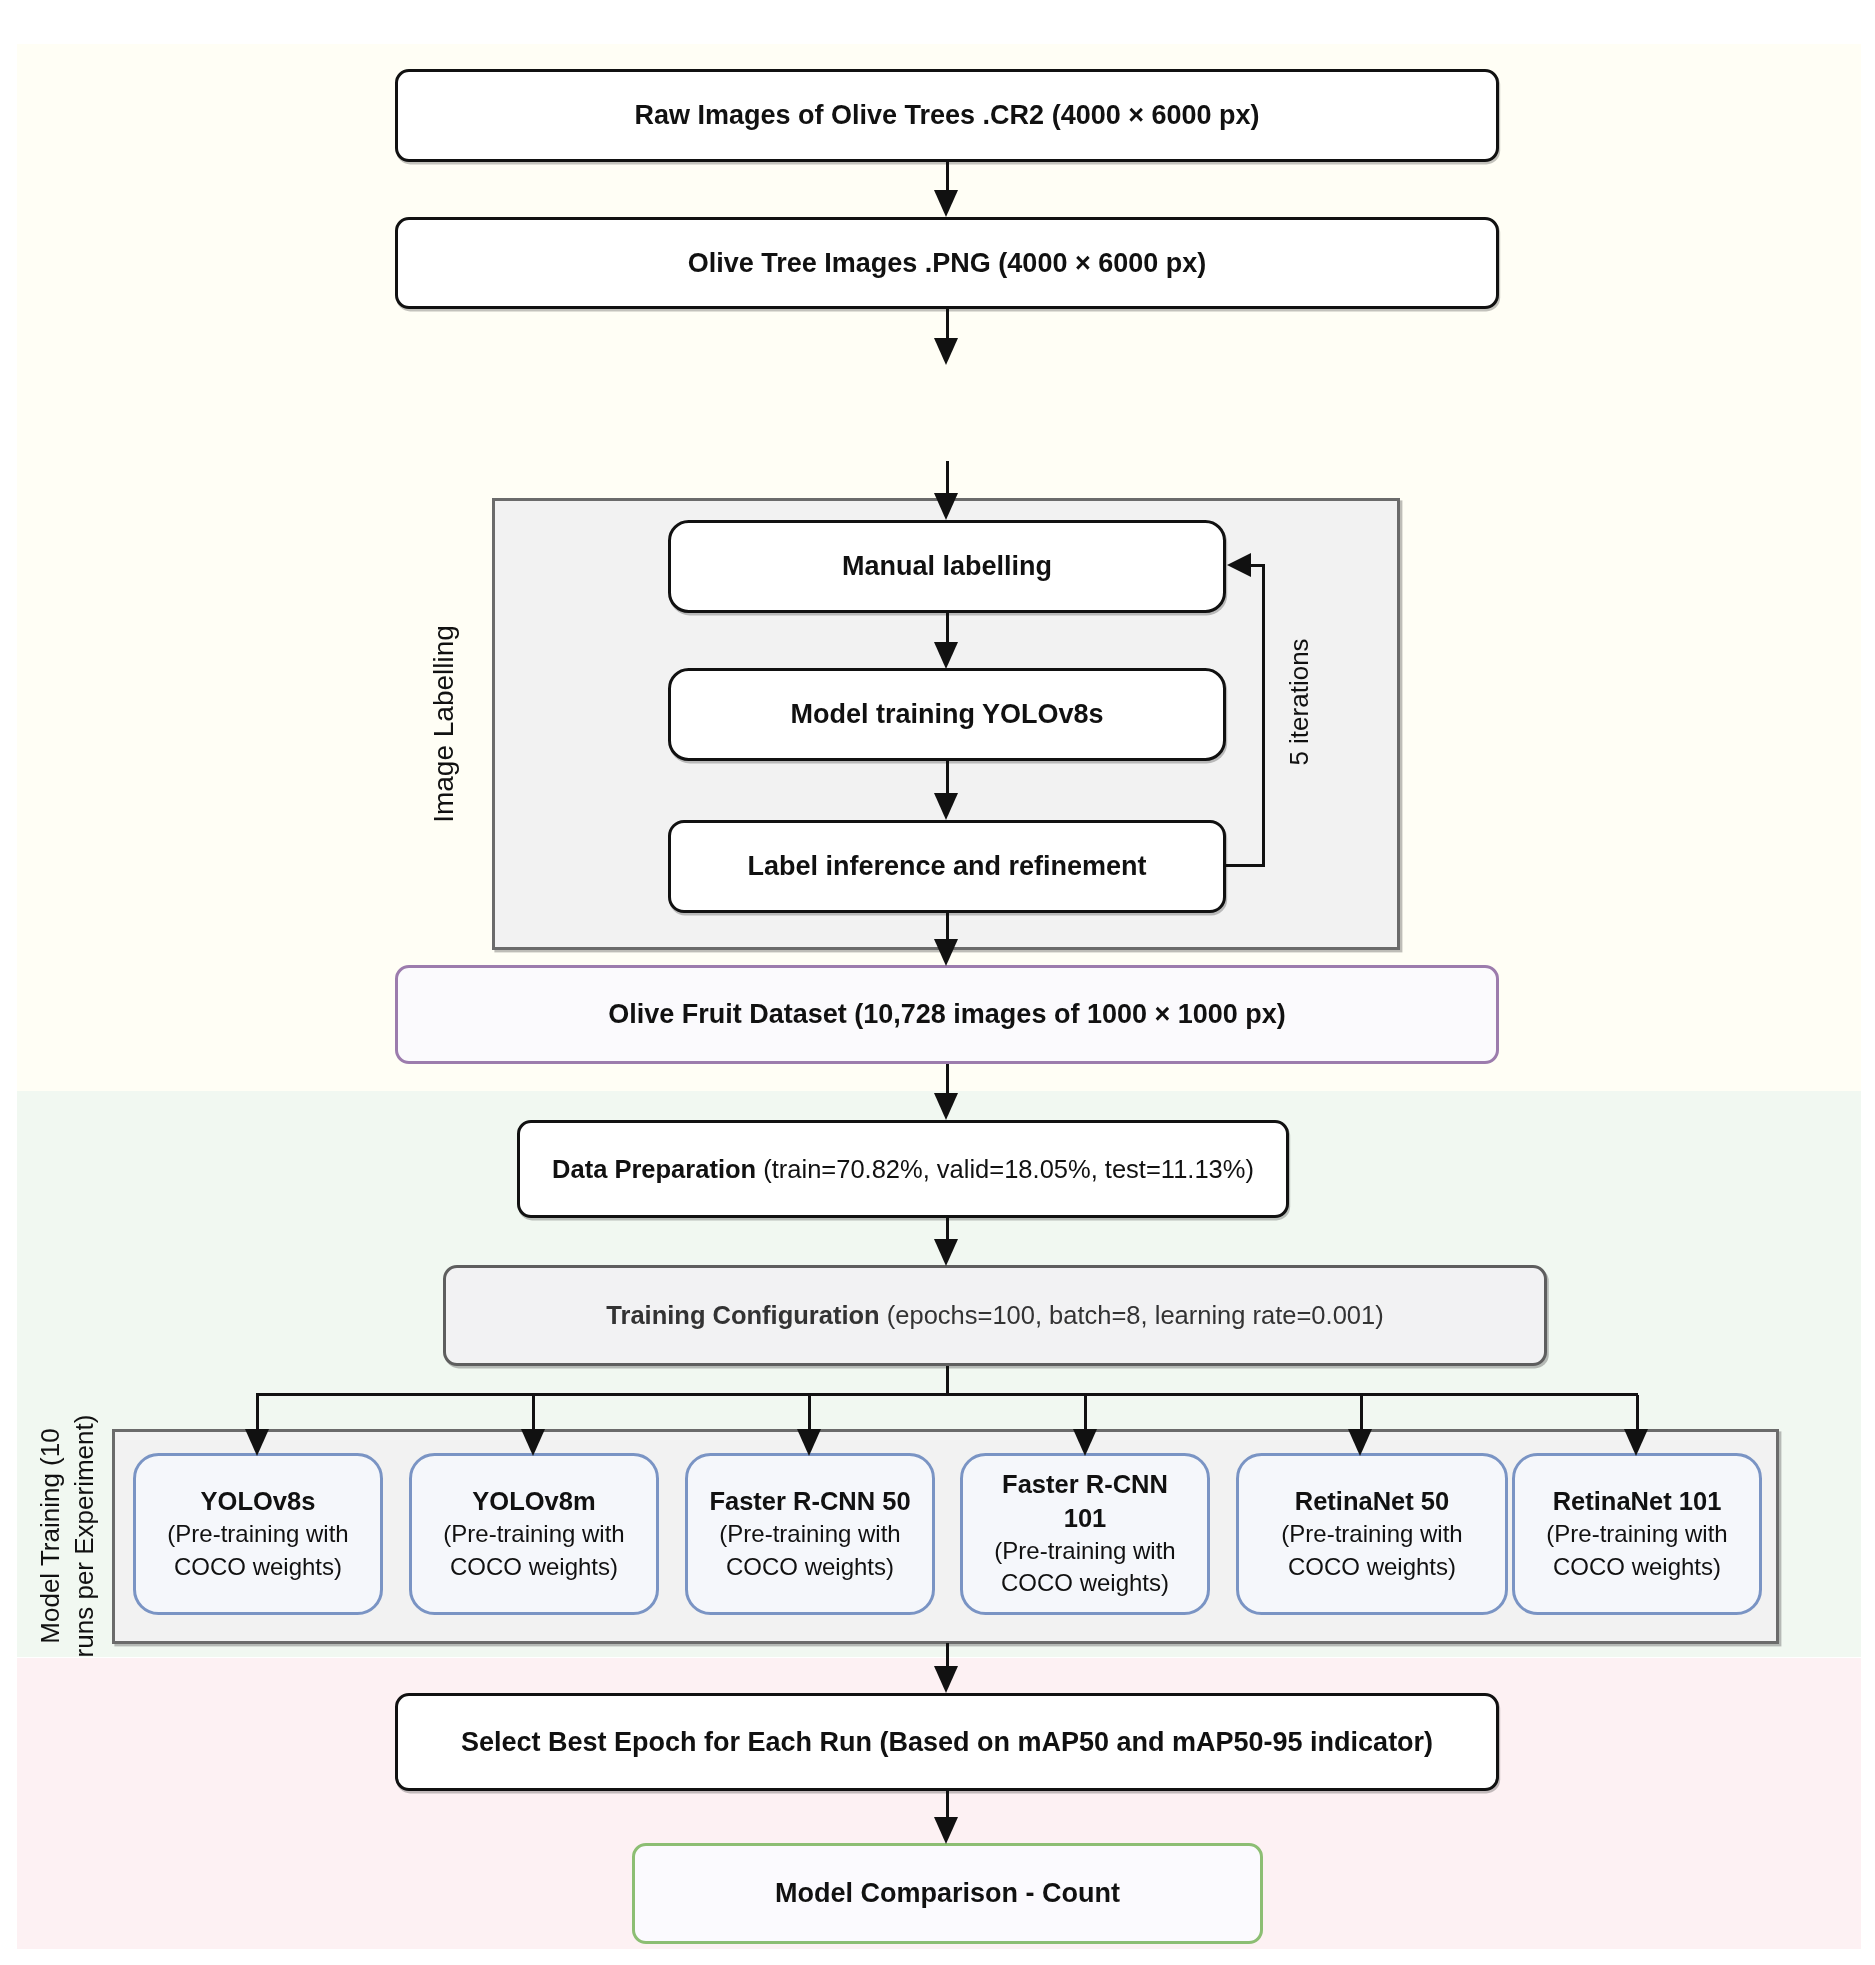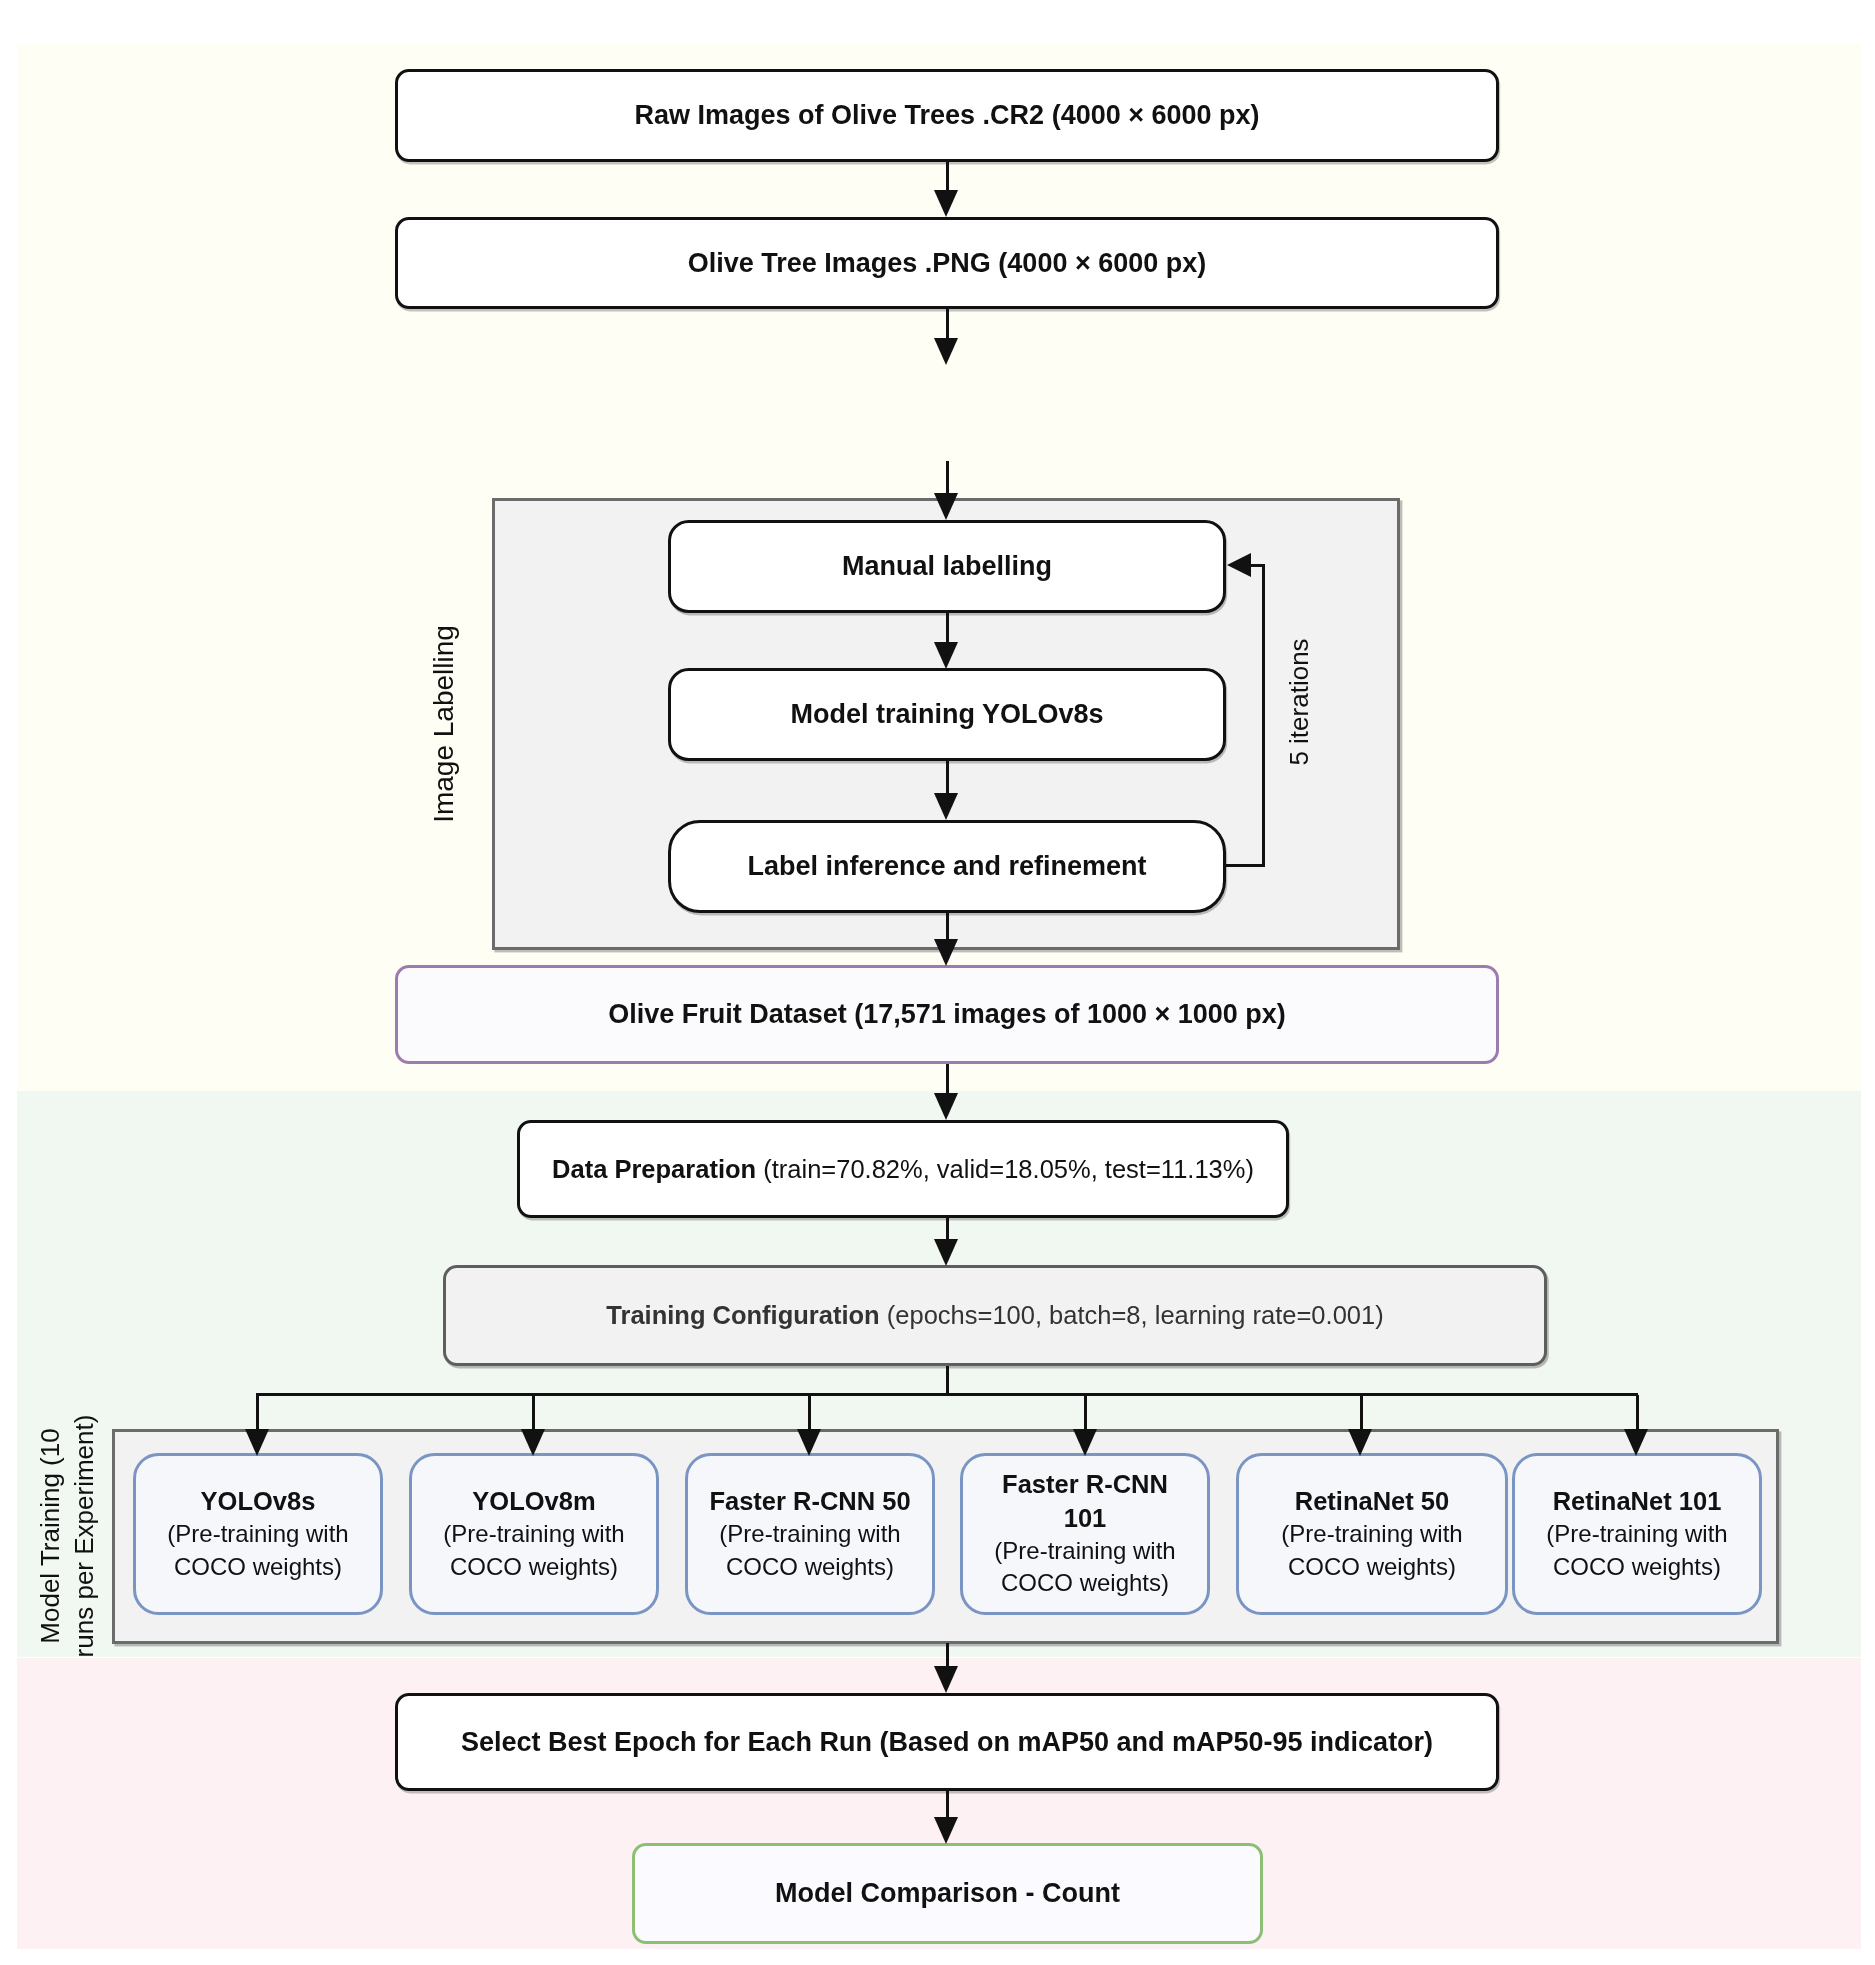--- a/index.html
+++ b/index.html
@@ -78,29 +78,29 @@
 
   <div class="box b-black t-main" style="left:395px; top:69px; width:1104px; height:93px;">Raw Images of Olive Trees .CR2 (4000 × 6000 px)</div>
 
   <div class="box b-black t-main" style="left:395px; top:217px; width:1104px; height:92px;">Olive Tree Images .PNG (4000 × 6000 px)</div>
 
 
   <div class="box b-black t-main" style="left:668px; top:520px; width:558px; height:93px; border-radius:20.6px;">Manual labelling</div>
 
   <div class="box b-black t-main" style="left:668px; top:668px; width:558px; height:93px; border-radius:20.6px;">Model training YOLOv8s</div>
 
-  <div class="box b-black t-main" style="left:668px; top:820px; width:558px; height:93px; border-radius:32px;">Label inference and refinement</div>
+  <div class="box b-black t-main" style="left:668px; top:820px; width:558px; height:93px; border-radius:16px;">Label inference and refinement</div>
 
   <div class="shaft-h" style="left:1226px; top:864px; width:39px;"></div>
   <div class="shaft-v" style="left:1262px; top:564px; height:303px;"></div>
   <div class="shaft-h" style="left:1248px; top:564px; width:17px;"></div>
   <div class="head-left" style="left:1227px; top:553px;"></div>
   <div class="vlabel" style="left:1299px; top:702px; font-size:26px;">5 iterations</div>
 
-  <div class="box b-purple t-main" style="left:395px; top:965px; width:1104px; height:99px;">Olive Fruit Dataset (17,571 images of 1000 × 1000 px)</div>
+  <div class="box b-purple t-main" style="left:395px; top:965px; width:1104px; height:99px;">Olive Fruit Dataset (10,728 images of 1000 × 1000 px)</div>
 
   <div class="box b-black t-mix" style="left:517px; top:1120px; width:772px; height:98px;">
     <div>
       <span class="bold">Data Preparation</span><span> (train=70.82%, valid=18.05%, test=11.13%)</span>
     </div>
   </div>
 
   <div class="box b-gray t-mix" style="left:395px; top:1265px; width:1104px; height:101px;margin-left:48px;">
     <div>
       <span class="bold">Training Configuration</span><span> (epochs=100, batch=8, learning rate=0.001)</span>

